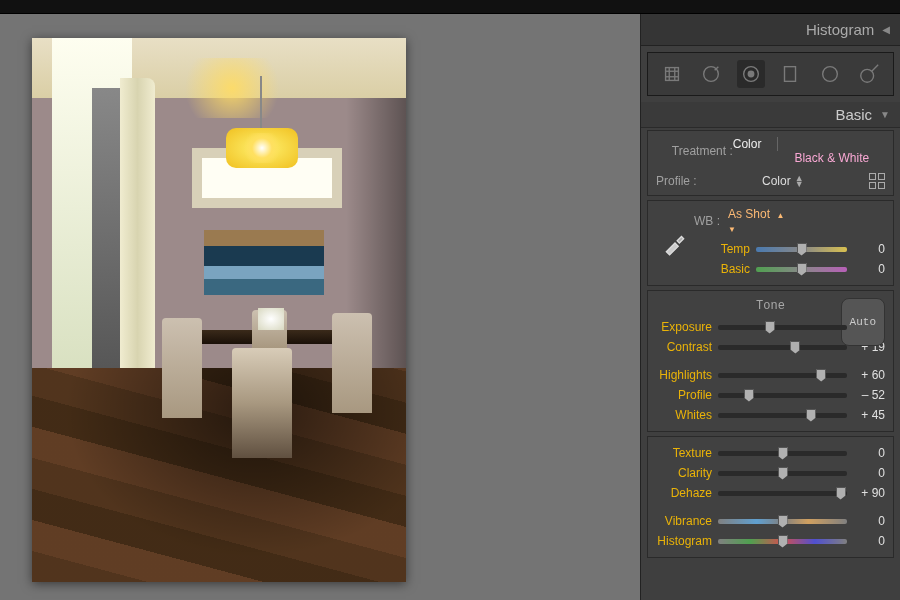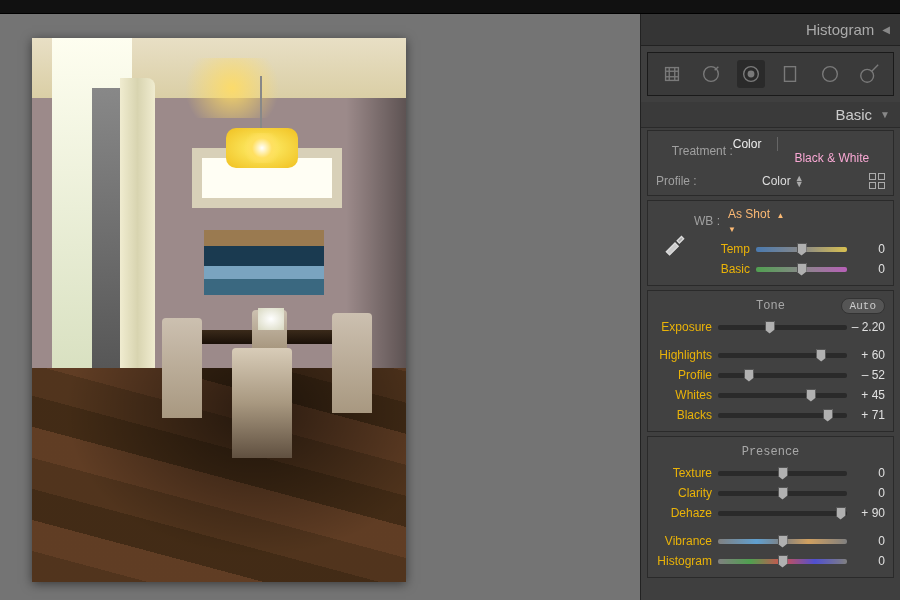--- a/index.html
+++ b/index.html
@@ -151,21 +151,21 @@
     background:#b0b0b0; border:1px solid #555;
     transform: translateX(-50%);
     clip-path: polygon(0 0, 100% 0, 100% 70%, 50% 100%, 0 70%);
   }
   .slider-row .s-val { width:38px; text-align:right; color:#e0e0e0; padding-left:4px;}
   
   .group-title { text-align:center; color:#a8a8a8; font-size:12px; margin: 2px 0 4px 0; position:relative;font-family:Liberation Mono, monospace;}
   .auto-btn {
     position:absolute; right:0; top:-1px;
     background:#555; color:#ccc; font-size:11px;
-    padding: 1px 8px; border-radius:8px;
+    padding: 17px 8px; border-radius:8px;
     border:1px solid #333;
   }
   .gap { height:8px;}
 </style>
 </head>
 <body>
 
 <div class="top-bar"></div>
 
 <div class="main">
@@ -313,20 +313,27 @@
         <span>Tone</span>
         <span class="auto-btn">Auto</span>
       </div>
       <div class="slider-row">
         <div class="s-label">Exposure</div>
         <div class="track">
             <div class="handle" style="left: 40%;"></div>
           </div>
         <div class="s-val">– 2.20</div>
       </div>
+      <div class="slider-row">
+        <div class="s-label">Contrast</div>
+        <div class="track">
+            <div class="handle" style="left: 60%;"></div>
+          </div>
+        <div class="s-val">+ 19</div>
+      </div>
       <div class="gap"></div>
       <div class="slider-row">
         <div class="s-label">Highlights</div>
         <div class="track">
             <div class="handle" style="left: 80%;"></div>
           </div>
         <div class="s-val">+ 60</div>
       </div>
       <div class="slider-row">
         <div class="s-label">Profile</div>
@@ -335,33 +342,23 @@
           </div>
         <div class="s-val">– 52</div>
       </div>
       <div class="slider-row">
         <div class="s-label">Whites</div>
         <div class="track">
             <div class="handle" style="left: 72%;"></div>
           </div>
         <div class="s-val">+ 45</div>
       </div>
-      <div class="slider-row">
-        <div class="s-label">Blacks</div>
-        <div class="track">
-            <div class="handle" style="left: 85%;"></div>
-          </div>
-        <div class="s-val">+ 71</div>
-      </div>
     </div>
 
     <div class="sub-panel">
-      <div class="group-title">
-        <span>Presence</span>
-      </div>
       <div class="slider-row">
         <div class="s-label">Texture</div>
         <div class="track">
             <div class="handle" style="left: 50%;"></div>
           </div>
         <div class="s-val">0</div>
       </div>
       <div class="slider-row">
         <div class="s-label">Clarity</div>
         <div class="track">

